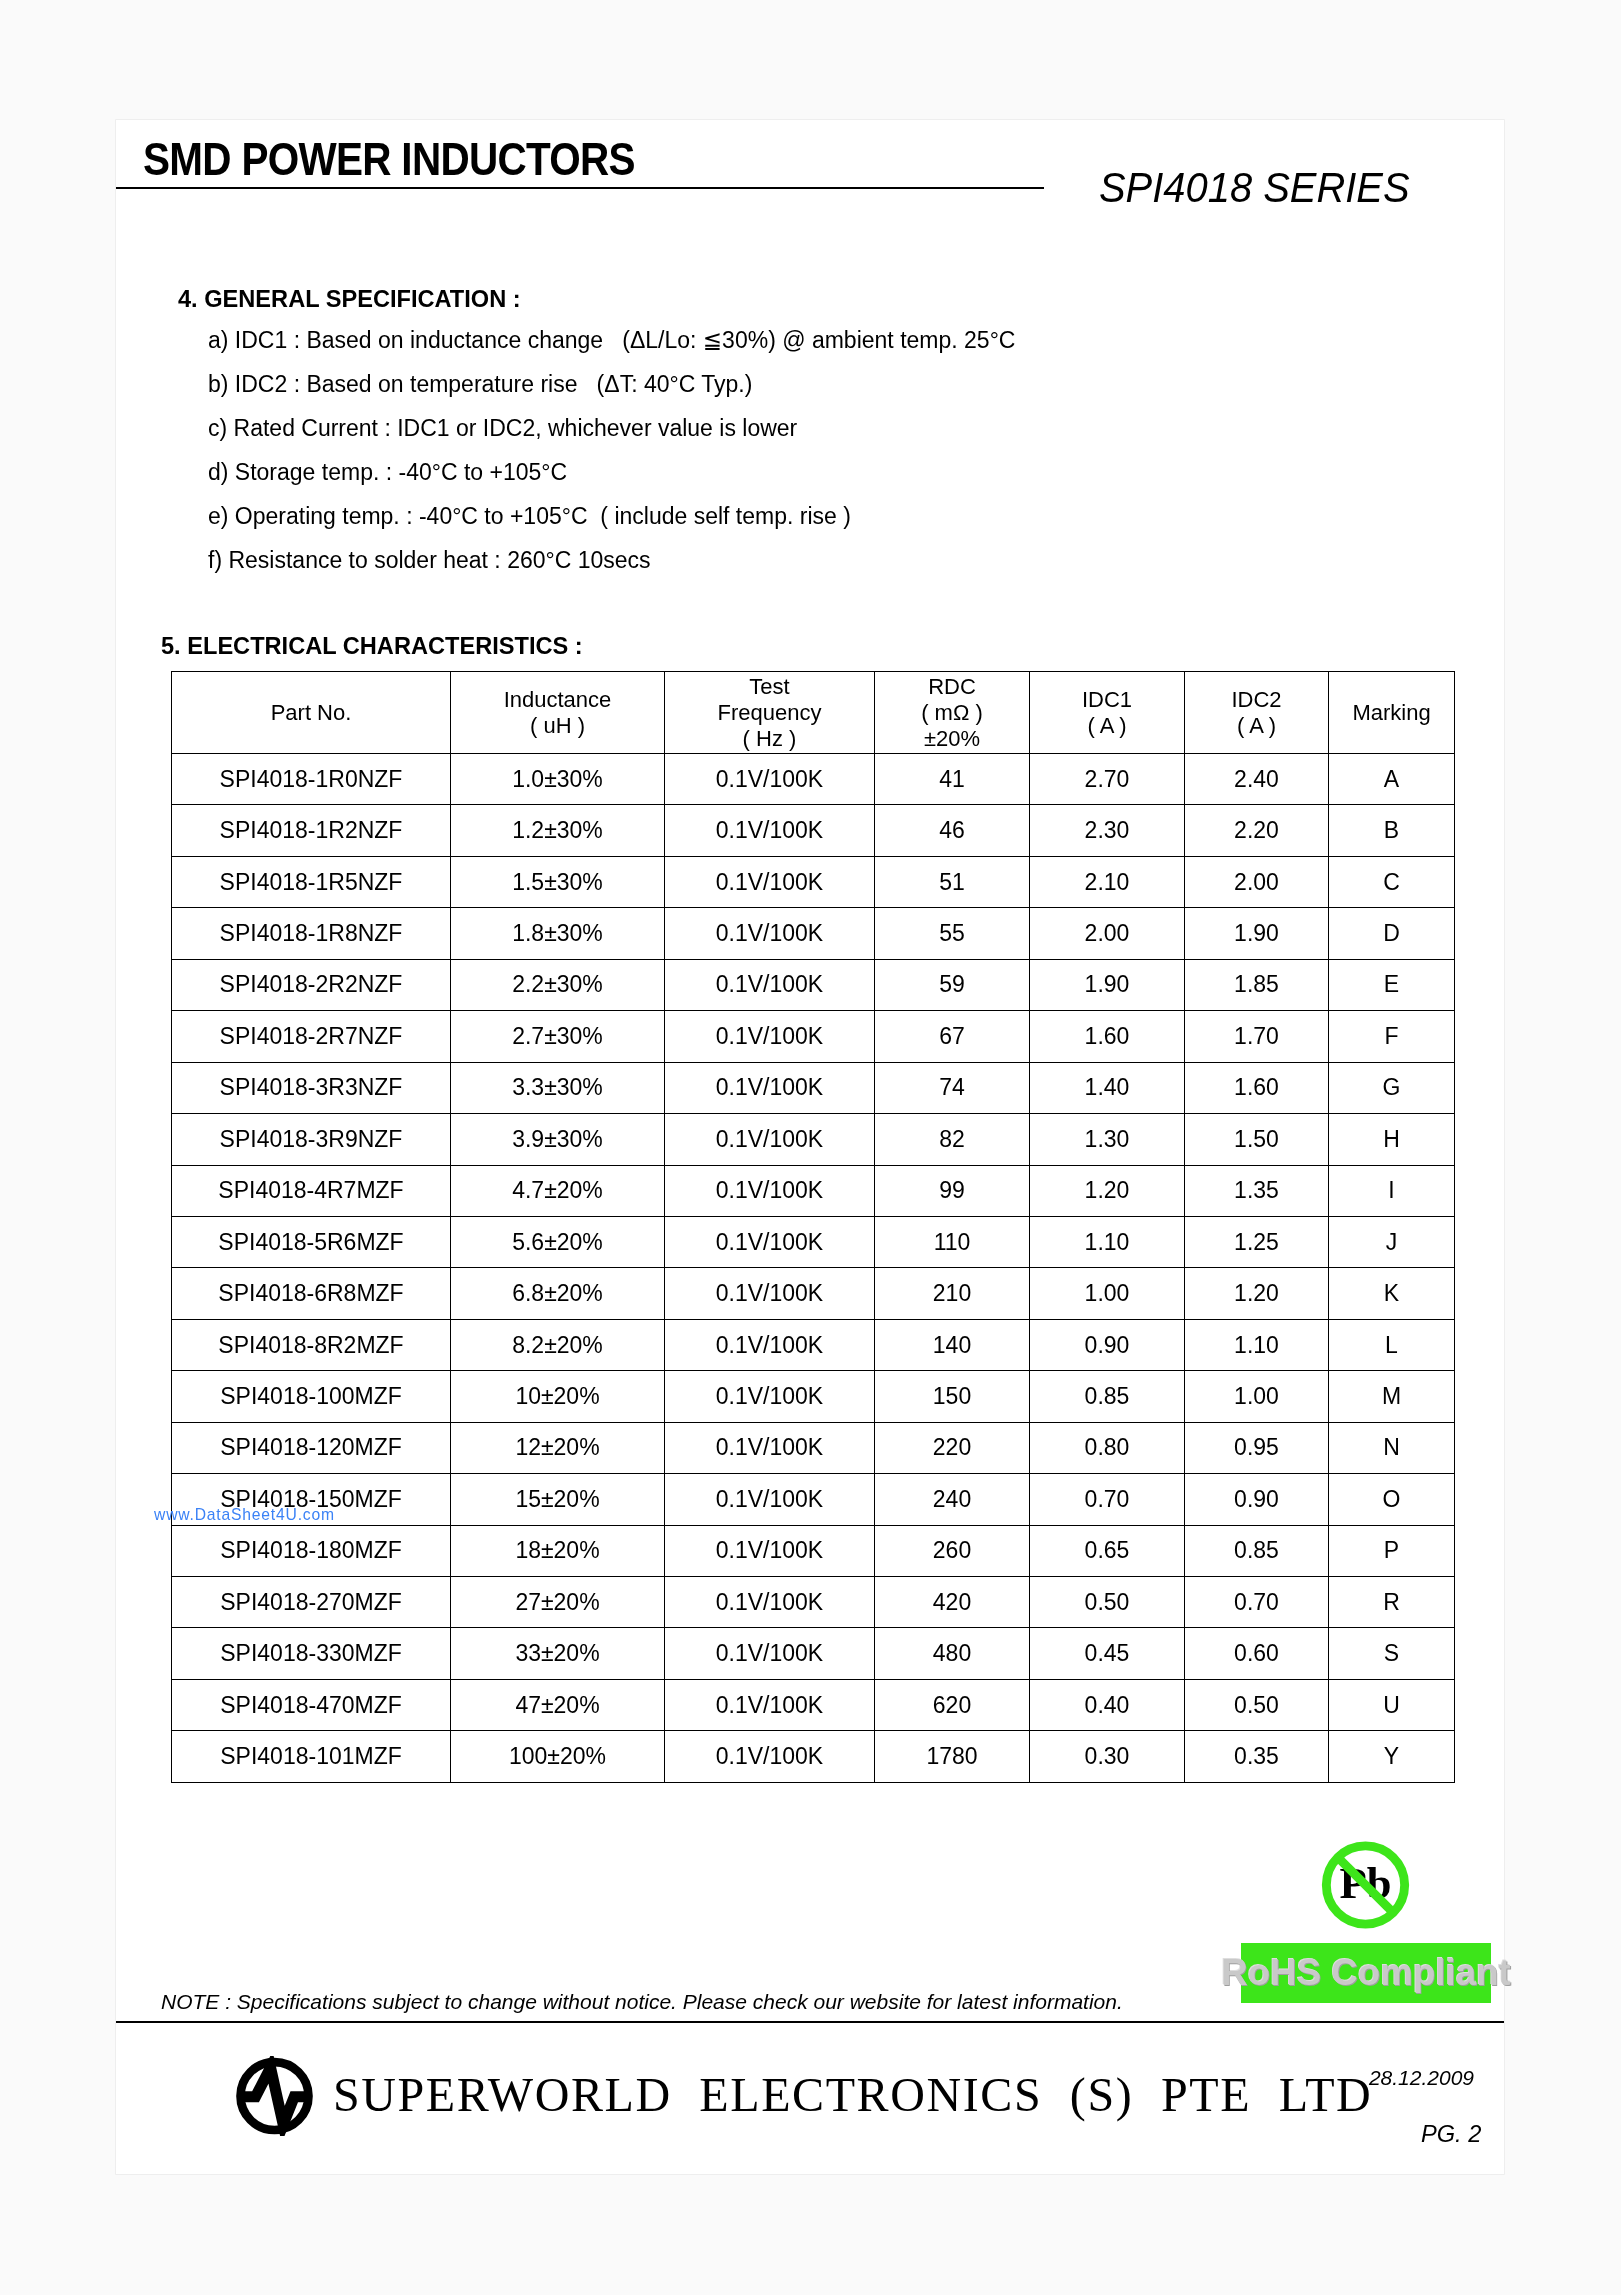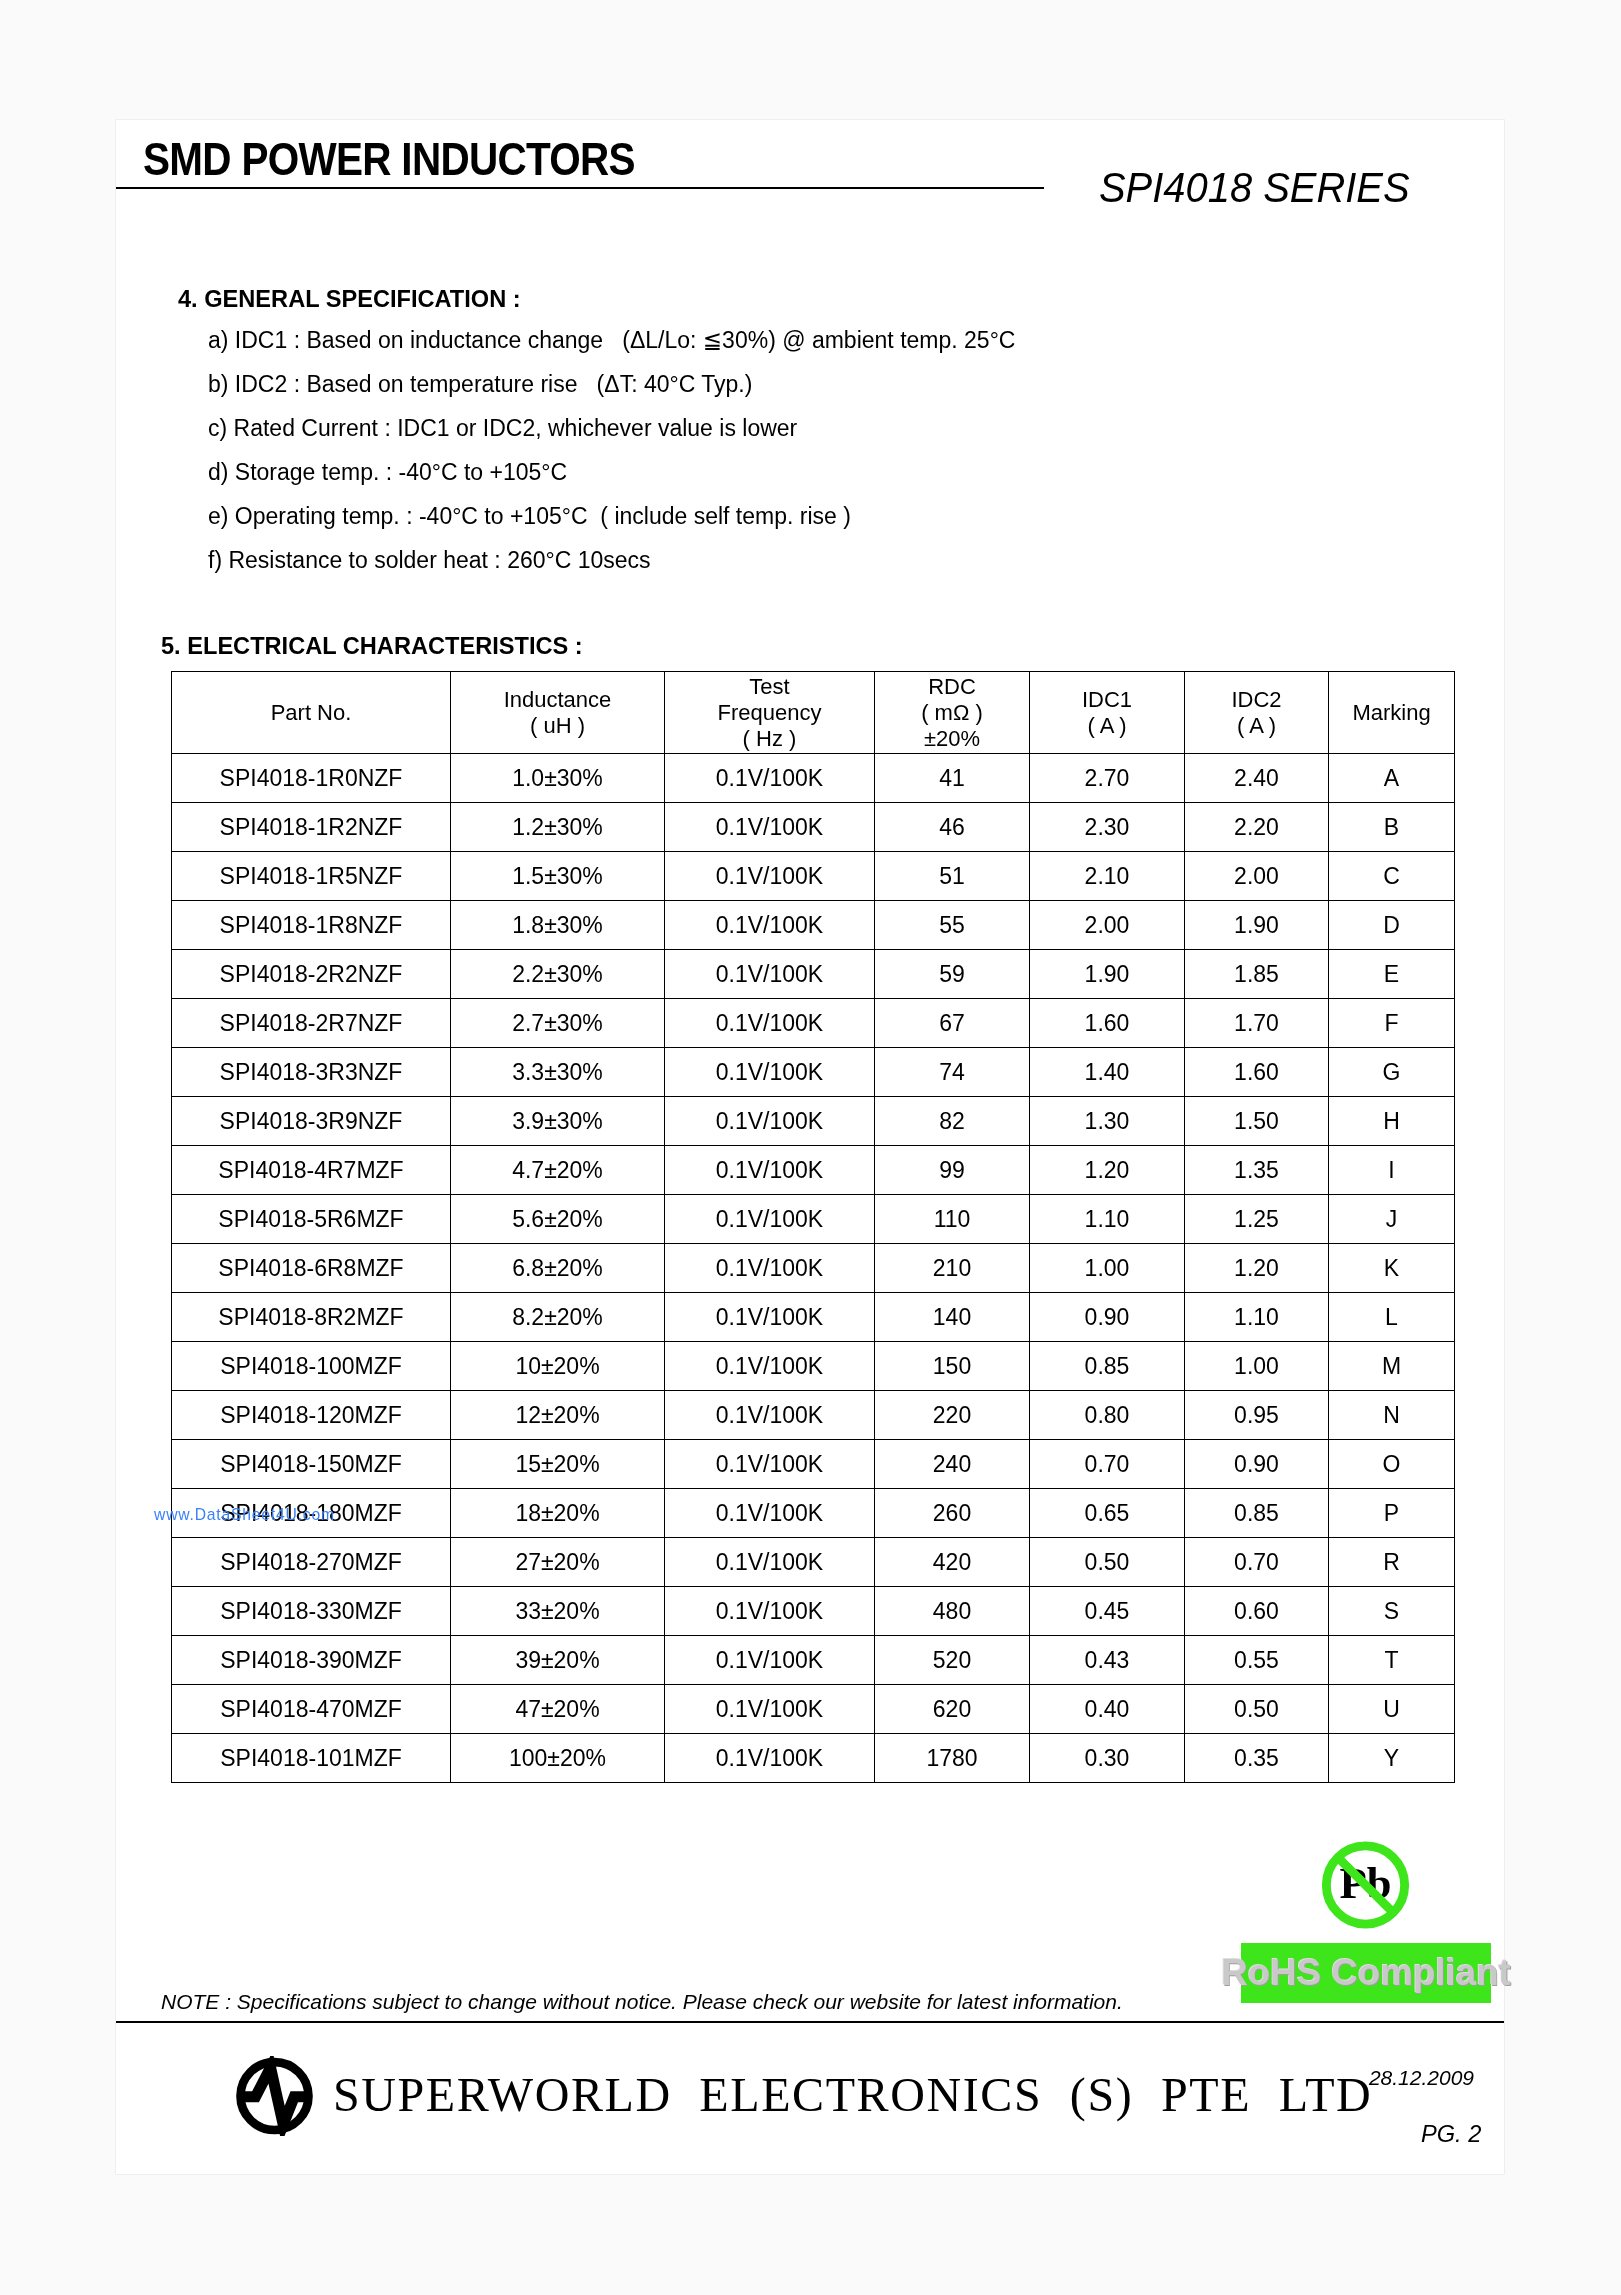--- a/index.html
+++ b/index.html
@@ -268,29 +268,20 @@
             <tr>
               <td>SPI4018-330MZF</td>
               <td>33±20%</td>
               <td>0.1V/100K</td>
               <td>480</td>
               <td>0.45</td>
               <td>0.60</td>
               <td>S</td>
             </tr>
             <tr>
-              <td>SPI4018-390MZF</td>
-              <td>39±20%</td>
-              <td>0.1V/100K</td>
-              <td>520</td>
-              <td>0.43</td>
-              <td>0.55</td>
-              <td>T</td>
-            </tr>
-            <tr>
               <td>SPI4018-470MZF</td>
               <td>47±20%</td>
               <td>0.1V/100K</td>
               <td>620</td>
               <td>0.40</td>
               <td>0.50</td>
               <td>U</td>
             </tr>
             <tr>
               <td>SPI4018-101MZF</td>

